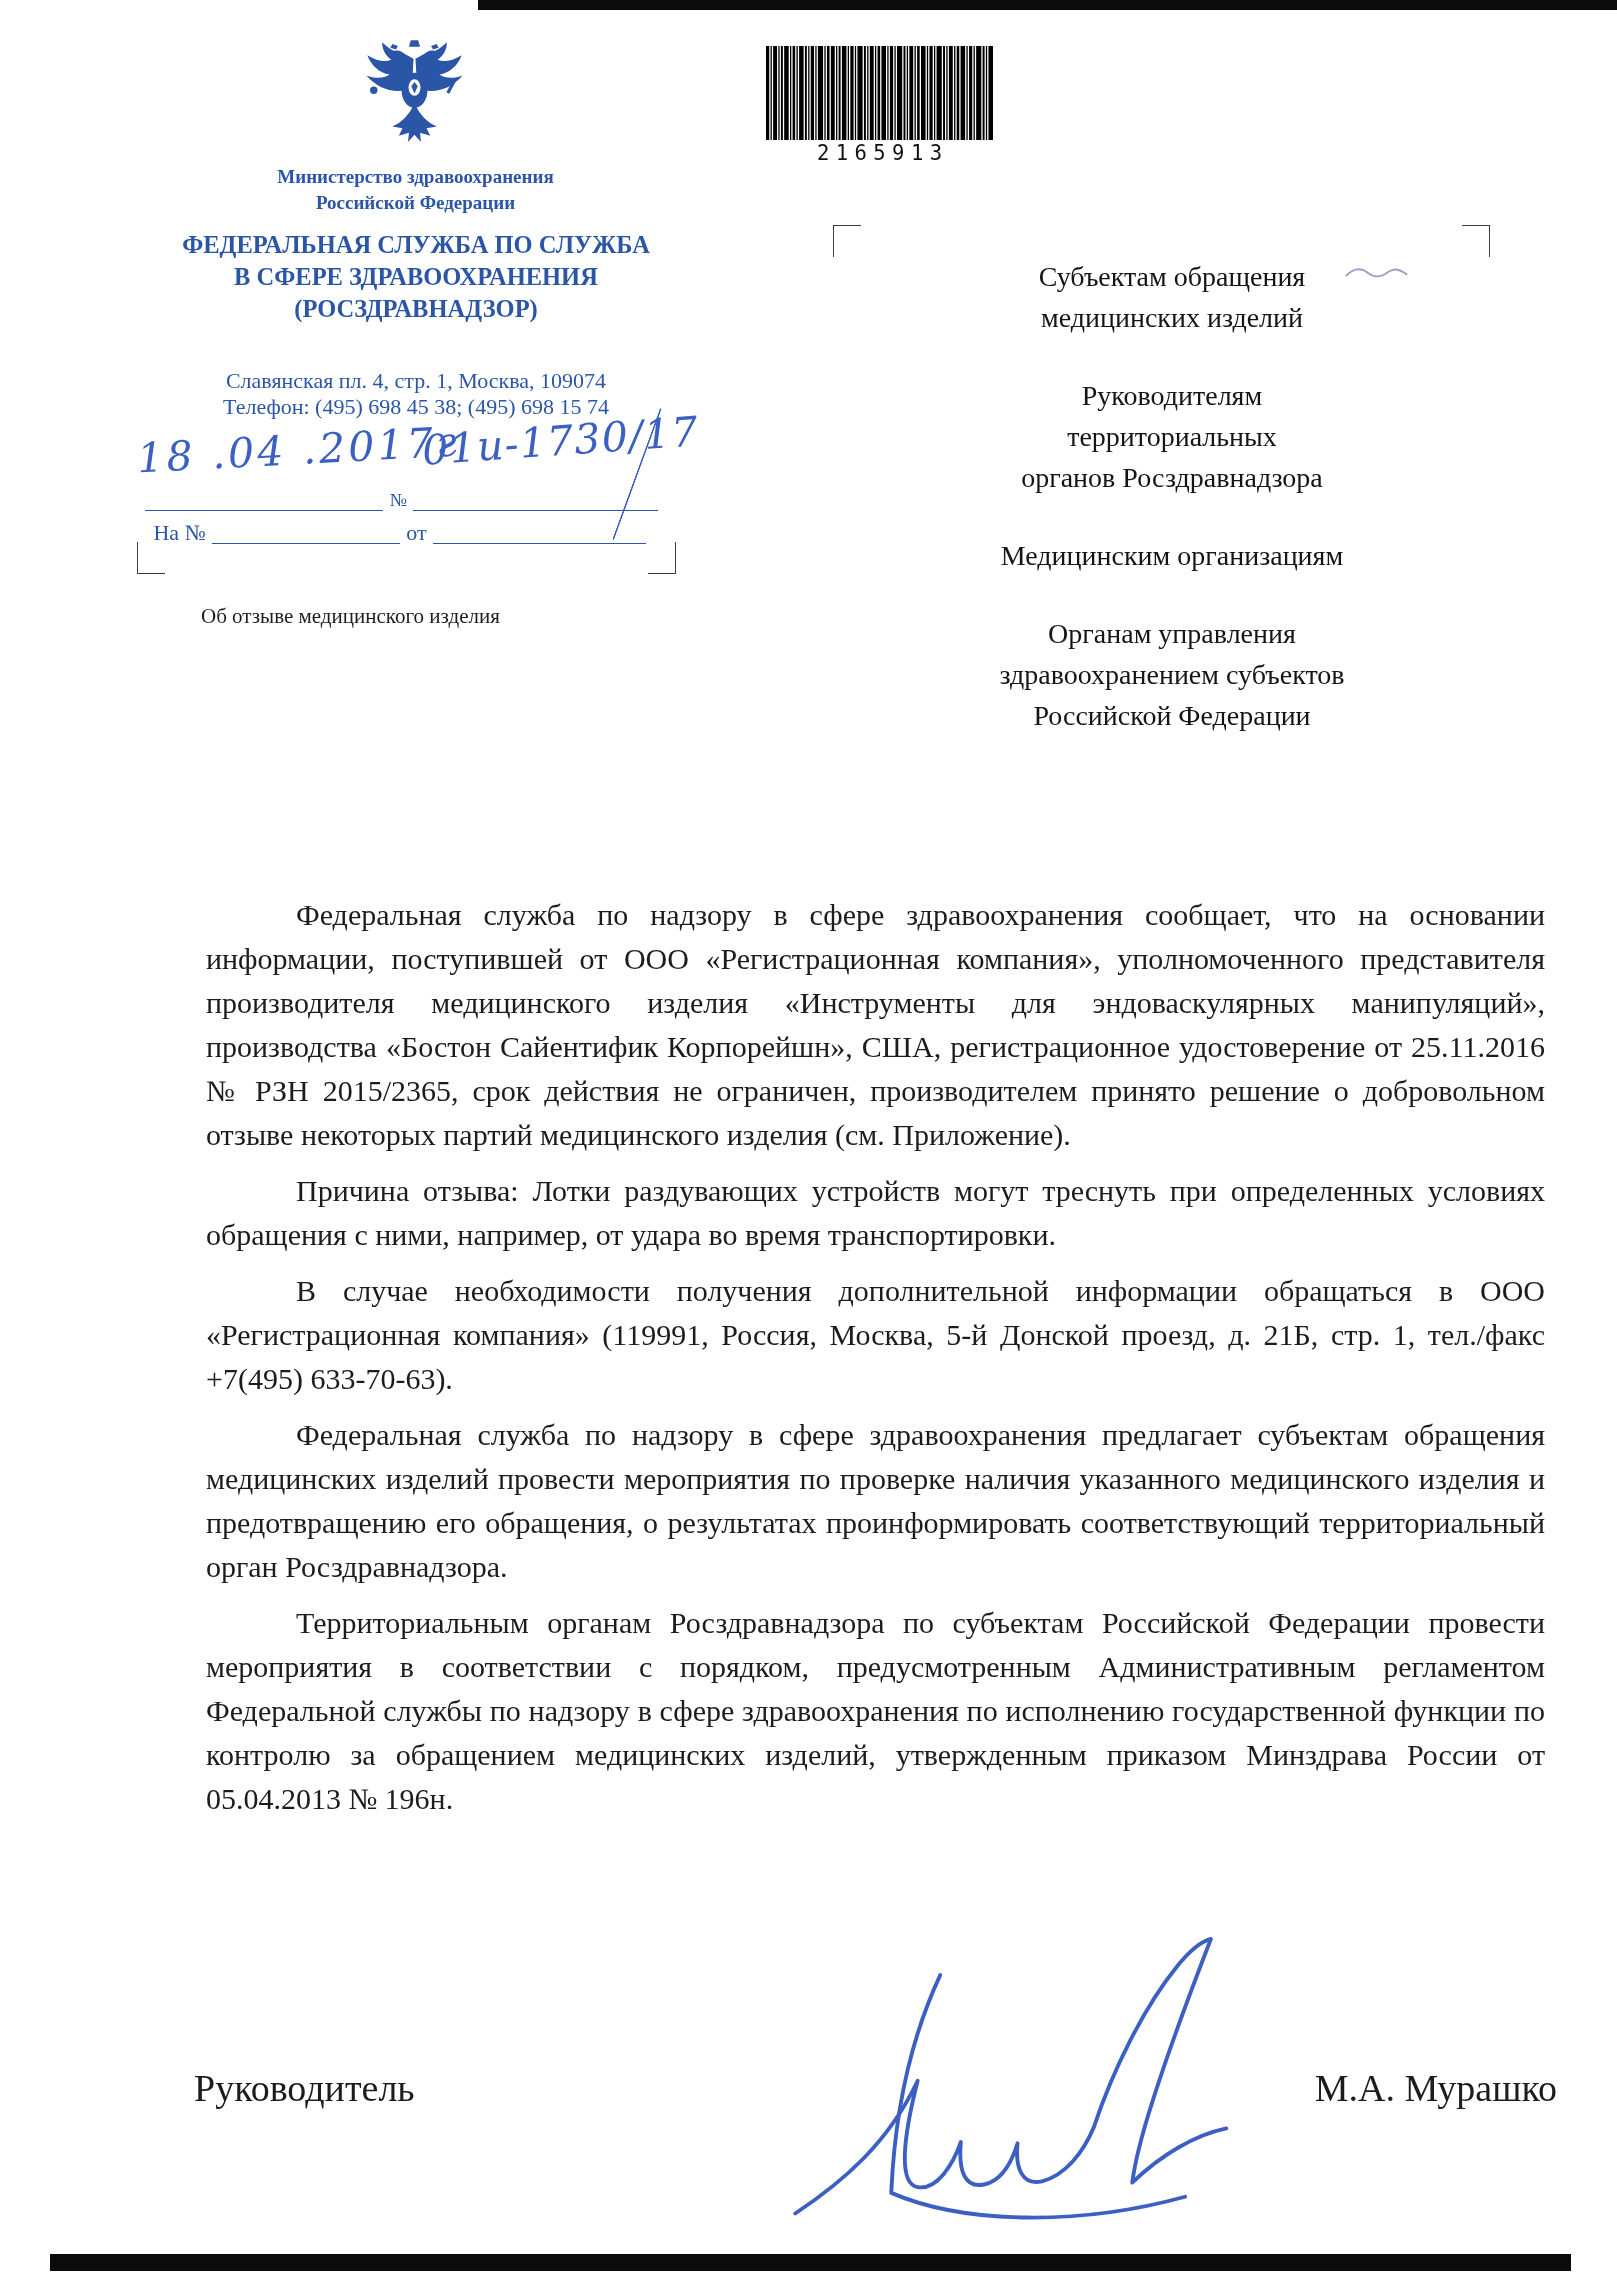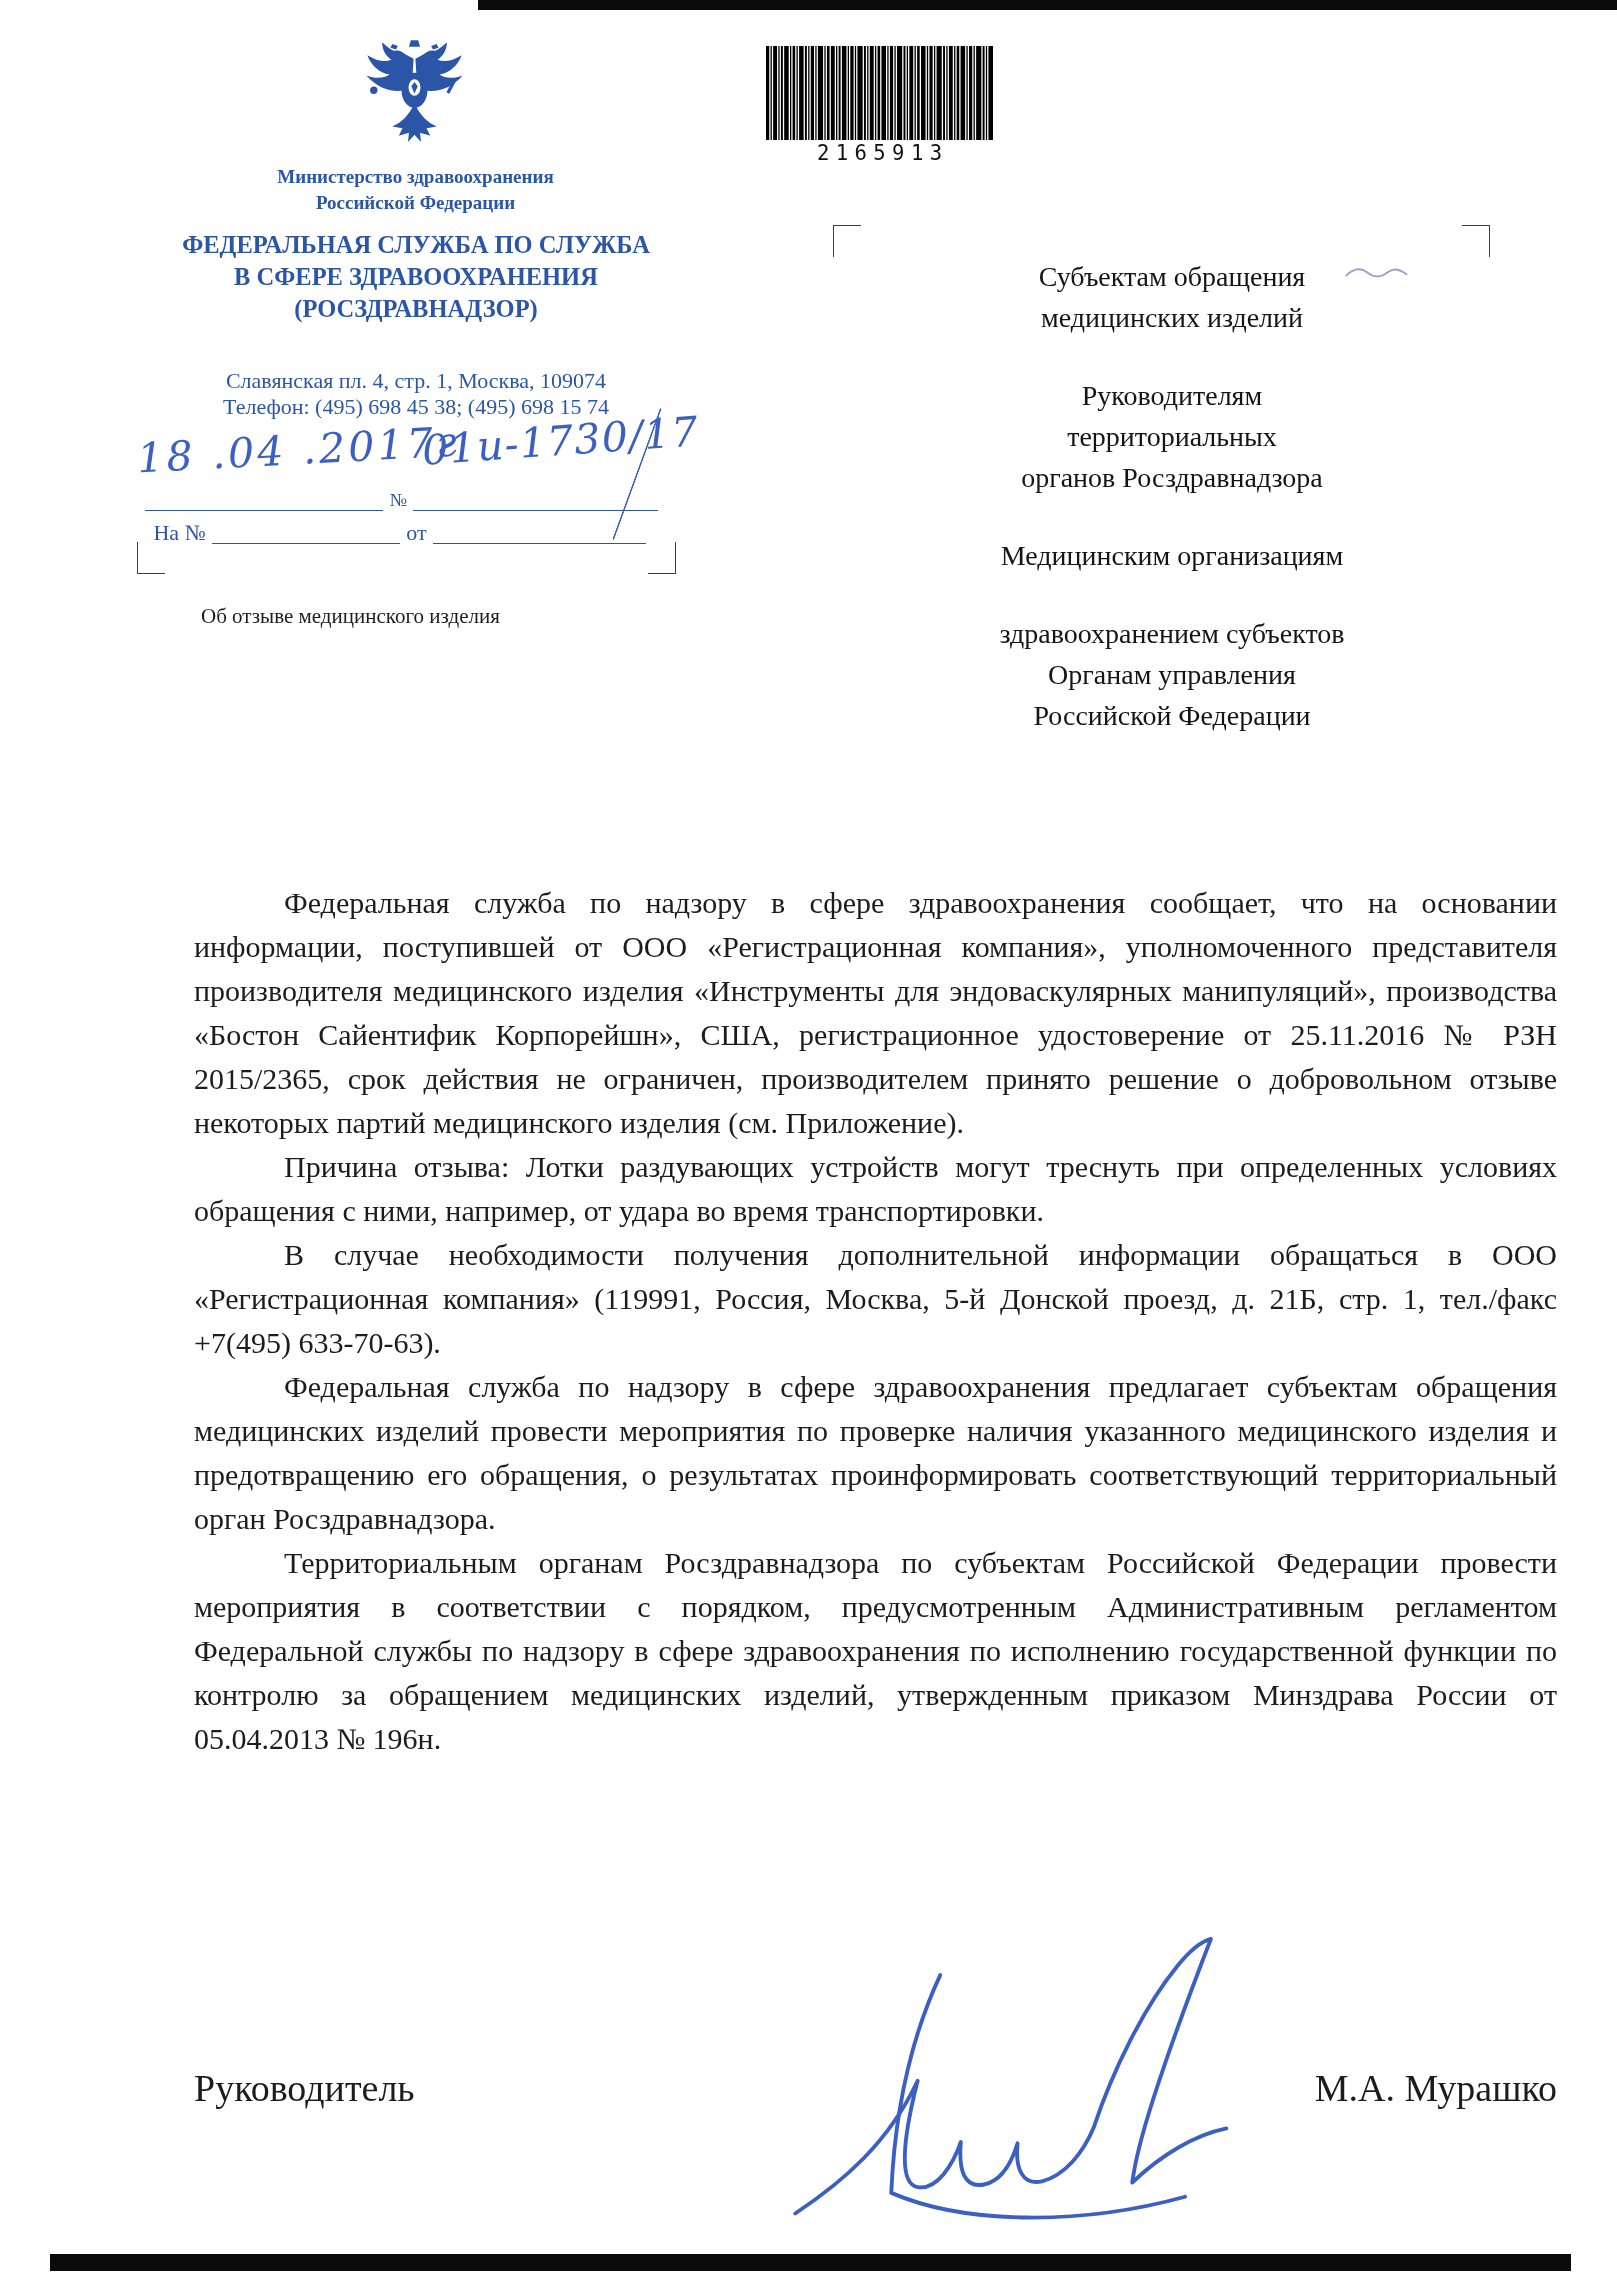--- a/index.html
+++ b/index.html
@@ -58,21 +58,21 @@
 
   
   .addressees{position:absolute; left:847px; top:256px; width:650px; text-align:center;
     font-size:28px; line-height:41px; color:#151515;}
   .addressees .group{margin-bottom:37px;}
   .penmark{position:absolute; left:1345px; top:264px; width:64px; height:19.3px;}
 
   
   .body{position:absolute; left:194px; top:881px; width:1363px; font-size:30px;
     line-height:44px; text-align:justify; color:#1c1c1c;}
-  .body p{margin:0; text-indent:90px;}
+  .body p{margin:12px; text-indent:90px;}
 
   .attachment{position:absolute; left:194px; top:1983px; width:1363px; font-size:30px;
     text-indent:90px; color:#1c1c1c;}
 
   .signrow{position:absolute; left:194px; top:2066px; width:1363px; display:flex;
     justify-content:space-between; font-size:38px; color:#1c1c1c;}
 
   .signature{position:absolute; left:734px; top:1935px; width:522px; height:316px;}
 </style>
 </head>
@@ -211,22 +211,22 @@
     </div>
     <div class="group">
       <div>Руководителям</div>
       <div>территориальных</div>
       <div>органов Росздравнадзора</div>
     </div>
     <div class="group">
       <div>Медицинским организациям</div>
     </div>
     <div class="group">
+      <div>Органам управления</div>
       <div>здравоохранением субъектов</div>
-      <div>Органам управления</div>
       <div>Российской Федерации</div>
     </div>
   </div>
 
   <svg class="penmark" viewBox="0 0 100 30" aria-hidden="true">
     <path d="M2 18 C14 6 26 6 36 14 C46 22 58 20 68 12 C76 6 86 8 96 16" stroke="#98a2c6" stroke-width="3" fill="none" stroke-linecap="round"></path>
   </svg>
 
   <main class="body">
     <p>Федеральная служба по надзору в сфере здравоохранения сообщает, что на основании информации, поступившей от ООО «Регистрационная компания», уполномоченного представителя производителя медицинского изделия «Инструменты для эндоваскулярных манипуляций», производства «Бостон Сайентифик Корпорейшн», США, регистрационное удостоверение от 25.11.2016 № РЗН 2015/2365, срок действия не ограничен, производителем принято решение о добровольном отзыве некоторых партий медицинского изделия (см. Приложение).</p>

